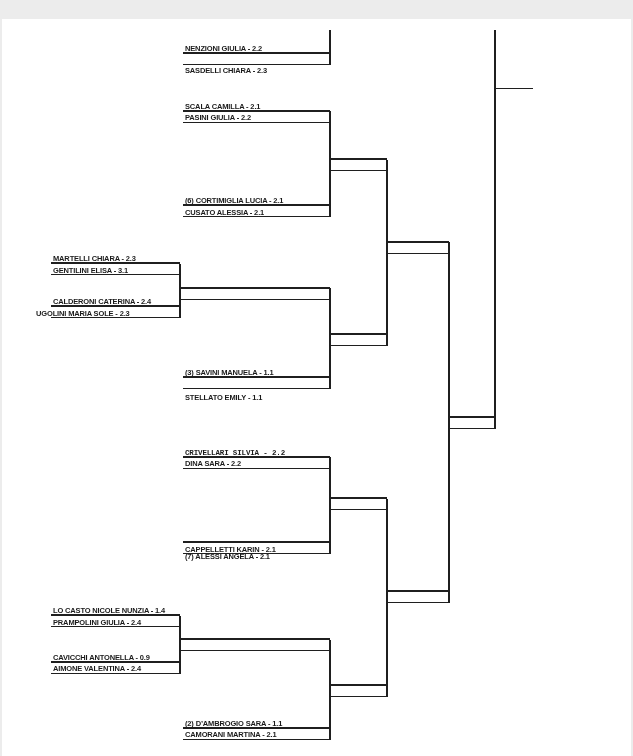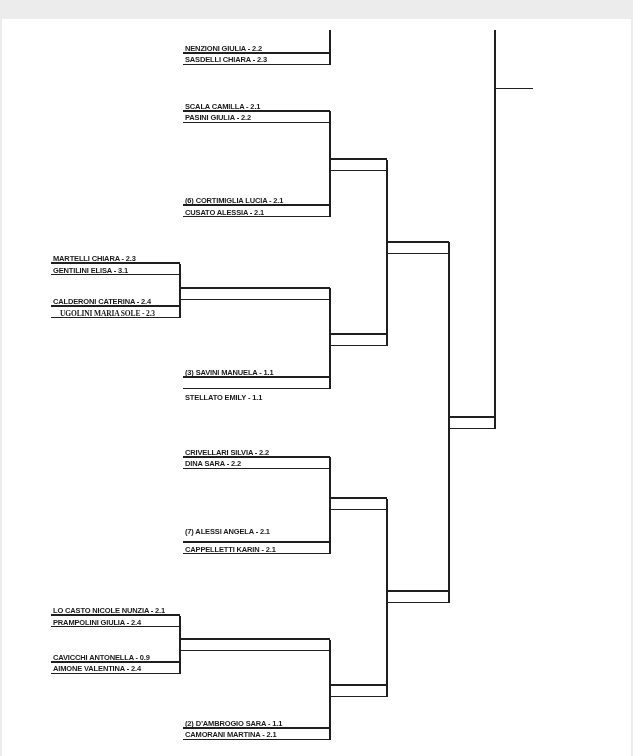--- a/index.html
+++ b/index.html
@@ -40,51 +40,51 @@
     background:#1f1f1f;
   }
 </style>
 </head>
 <body>
 
 <div id="page">
   <div id="bracket">
       <div class="slot" style="left: 183px; top: 27.5px; width: 145px; color: rgb(26, 26, 26);">NENZIONI GIULIA - 2.2</div>
       <div class="hline" style="left: 183px; top: 36.5px; width: 147px; height: 2px; background: rgb(31, 31, 31);"></div>
-      <div class="slot" style="left: 183px; top: 39px; width: 145px; color: rgb(26, 26, 26);">SASDELLI CHIARA - 2.3</div>
+      <div class="slot" style="left: 183px; top: 50px; width: 145px; color: rgb(26, 26, 26);">SASDELLI CHIARA - 2.3</div>
       <div class="hline" style="left: 183px; top: 48.6px; width: 147px; height: 1.4px; background: rgb(31, 31, 31);"></div>
       <div class="slot" style="left: 183px; top: 85.5px; width: 145px; color: rgb(26, 26, 26); text-decoration: underline;">SCALA CAMILLA - 2.1</div>
       <div class="hline" style="left: 183px; top: 94.5px; width: 147px; height: 2px; background: rgb(31, 31, 31);"></div>
       <div class="slot" style="left: 183px; top: 97px; width: 145px; color: rgb(26, 26, 26);">PASINI GIULIA - 2.2</div>
       <div class="hline" style="left: 183px; top: 106.6px; width: 147px; height: 1.4px; background: rgb(31, 31, 31);"></div>
       <div class="slot" style="left: 183px; top: 180px; width: 145px; color: rgb(26, 26, 26);">(6) CORTIMIGLIA LUCIA - 2.1</div>
       <div class="hline" style="left: 183px; top: 189px; width: 147px; height: 2px; background: rgb(31, 31, 31);"></div>
       <div class="slot" style="left: 183px; top: 191.5px; width: 145px; color: rgb(26, 26, 26);">CUSATO ALESSIA - 2.1</div>
       <div class="hline" style="left: 183px; top: 201.1px; width: 147px; height: 1.4px; background: rgb(31, 31, 31);"></div>
       <div class="slot" style="left: 51px; top: 238px; width: 127px; color: rgb(26, 26, 26);">MARTELLI CHIARA - 2.3</div>
       <div class="hline" style="left: 51px; top: 247px; width: 129px; height: 2px; background: rgb(31, 31, 31);"></div>
       <div class="slot" style="left: 51px; top: 249.5px; width: 127px; color: rgb(26, 26, 26);">GENTILINI ELISA - 3.1</div>
       <div class="hline" style="left: 51px; top: 259.1px; width: 129px; height: 1.4px; background: rgb(31, 31, 31);"></div>
       <div class="slot" style="left: 51px; top: 281px; width: 127px; color: rgb(26, 26, 26);">CALDERONI CATERINA - 2.4</div>
       <div class="hline" style="left: 51px; top: 290px; width: 129px; height: 2px; background: rgb(31, 31, 31);"></div>
-      <div class="slot" style="left: 58px; top: 292.5px; width: 127px; color: rgb(26, 26, 26); font-family: Liberation Serif, serif;">UGOLINI MARIA SOLE - 2.3</div>
+      <div class="slot" style="left: 34px; top: 292.5px; width: 127px; color: rgb(26, 26, 26);">UGOLINI MARIA SOLE - 2.3</div>
       <div class="hline" style="left: 51px; top: 302.1px; width: 129px; height: 1.4px; background: rgb(31, 31, 31);"></div>
       <div class="slot" style="left: 183px; top: 352px; width: 145px; color: rgb(26, 26, 26); text-decoration: underline;">(3) SAVINI MANUELA - 1.1</div>
       <div class="hline" style="left: 183px; top: 361px; width: 147px; height: 2px; background: rgb(31, 31, 31);"></div>
       <div class="slot" style="left: 183px; top: 377px; width: 145px; color: rgb(26, 26, 26);">STELLATO EMILY - 1.1</div>
       <div class="hline" style="left: 183px; top: 373.1px; width: 147px; height: 1.4px; background: rgb(31, 31, 31);"></div>
-      <div class="slot" style="left: 183px; top: 431.5px; width: 145px; color: rgb(26, 26, 26);">CRIVELLARI SILVIA - 2.2</div>
+      <div class="slot" style="left: 183px; top: 431.5px; width: 145px; color: rgb(26, 26, 26); font-family: Liberation Mono, monospace;">CRIVELLARI SILVIA - 2.2</div>
       <div class="hline" style="left: 183px; top: 440.5px; width: 147px; height: 2px; background: rgb(31, 31, 31);"></div>
       <div class="slot" style="left: 183px; top: 443px; width: 145px; color: rgb(26, 26, 26);">DINA SARA - 2.2</div>
       <div class="hline" style="left: 183px; top: 452.6px; width: 147px; height: 1.4px; background: rgb(31, 31, 31);"></div>
-      <div class="slot" style="left: 183px; top: 511px; width: 145px; color: rgb(26, 26, 26);">(7) ALESSI ANGELA - 2.1</div>
+      <div class="slot" style="left: 183px; top: 536px; width: 145px; color: rgb(26, 26, 26);">(7) ALESSI ANGELA - 2.1</div>
       <div class="hline" style="left: 183px; top: 526px; width: 147px; height: 2px; background: rgb(31, 31, 31);"></div>
       <div class="slot" style="left: 183px; top: 528.5px; width: 145px; color: rgb(26, 26, 26);">CAPPELLETTI KARIN - 2.1</div>
       <div class="hline" style="left: 183px; top: 538.1px; width: 147px; height: 1.4px; background: rgb(31, 31, 31);"></div>
-      <div class="slot" style="left: 51px; top: 590px; width: 127px; color: rgb(26, 26, 26);">LO CASTO NICOLE NUNZIA - 2.1</div>
+      <div class="slot" style="left: 51px; top: 590px; width: 127px; color: rgb(26, 26, 26);">LO CASTO NICOLE NUNZIA - 1.4</div>
       <div class="hline" style="left: 51px; top: 599px; width: 129px; height: 2px; background: rgb(31, 31, 31);"></div>
       <div class="slot" style="left: 51px; top: 601.5px; width: 127px; color: rgb(26, 26, 26);">PRAMPOLINI GIULIA - 2.4</div>
       <div class="hline" style="left: 51px; top: 611.1px; width: 129px; height: 1.4px; background: rgb(31, 31, 31);"></div>
       <div class="slot" style="left: 51px; top: 636.5px; width: 127px; color: rgb(26, 26, 26);">CAVICCHI ANTONELLA - 0.9</div>
       <div class="hline" style="left: 51px; top: 645.5px; width: 129px; height: 2px; background: rgb(31, 31, 31);"></div>
       <div class="slot" style="left: 51px; top: 648px; width: 127px; color: rgb(26, 26, 26);">AIMONE VALENTINA - 2.4</div>
       <div class="hline" style="left: 51px; top: 657.6px; width: 129px; height: 1.4px; background: rgb(31, 31, 31);"></div>
       <div class="slot" style="left: 183px; top: 702.5px; width: 145px; color: rgb(26, 26, 26);">(2) D’AMBROGIO SARA - 1.1</div>
       <div class="hline" style="left: 183px; top: 711.5px; width: 147px; height: 2px; background: rgb(31, 31, 31);"></div>
       <div class="slot" style="left: 183px; top: 714px; width: 145px; color: rgb(26, 26, 26);">CAMORANI MARTINA - 2.1</div>

